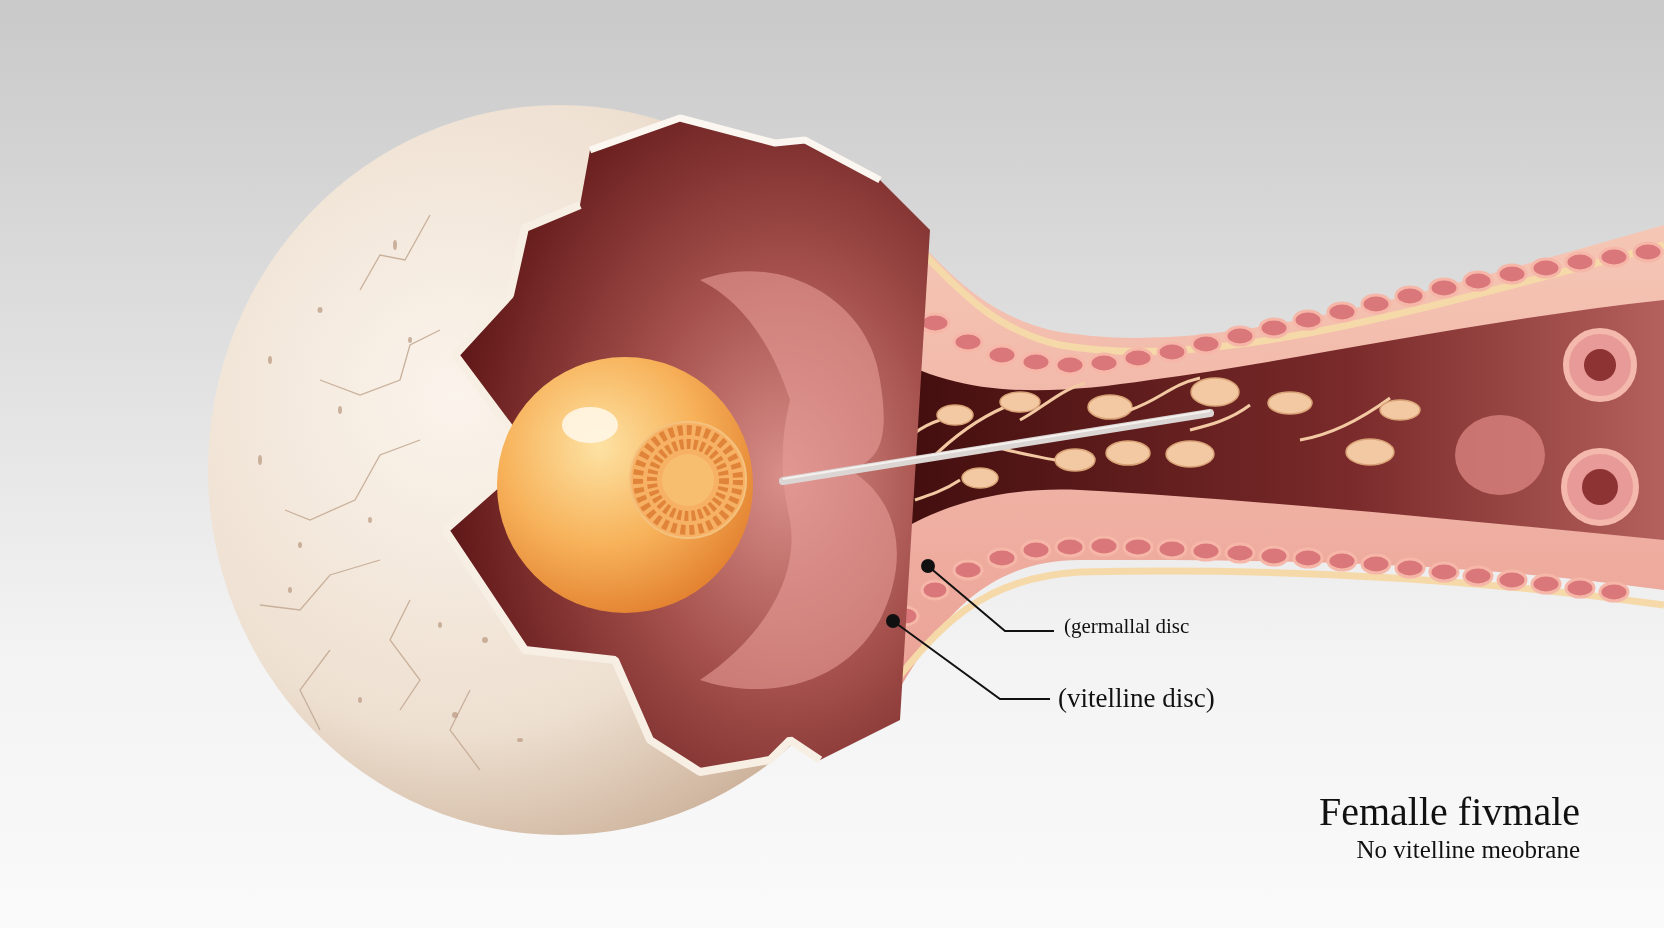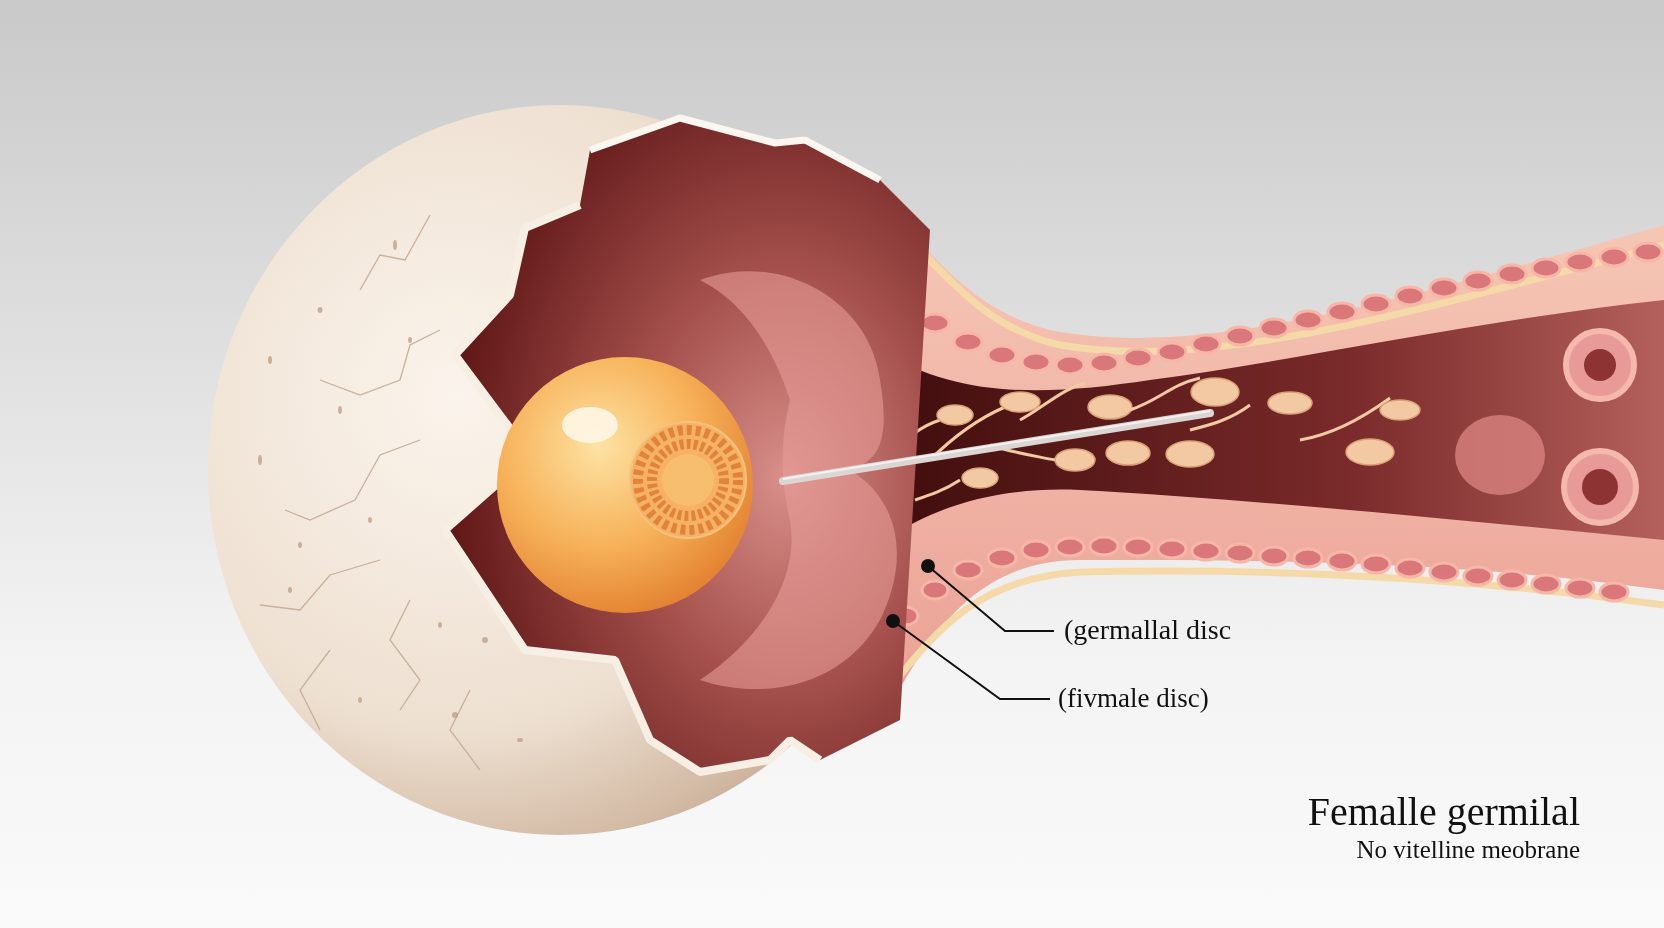--- a/index.html
+++ b/index.html
@@ -7,21 +7,21 @@
       width: 1664px; height: 928px; overflow: hidden;
       background: linear-gradient(180deg, #c9c9c9 0%, #dedede 35%, #f3f3f3 70%, #fafafa 100%);
       position: relative;
       font-family: "Liberation Serif", "DejaVu Serif", serif;
     }
     #scene { position: absolute; left: 0; top: 0; width: 1664px; height: 928px; }
     .label {
       position: absolute; color: #111; white-space: nowrap;
       font-family: "Liberation Serif", "DejaVu Serif", serif;
     }
-    .label-disc-1 { left: 1064px; top: 614px; font-size: 28px; }
+    .label-disc-1 { left: 1064px; top: 614px; font-size: 21px; }
     .label-disc-2 { left: 1058px; top: 683px; font-size: 27px; }
     .caption-title { right: 84px; top: 788px; font-size: 40px; text-align: right; }
     .caption-sub { right: 84px; top: 836px; font-size: 25px; text-align: center; }
   </style>
 </head>
 <body>
 
 <svg id="scene" viewBox="0 0 1664 928" xmlns="http://www.w3.org/2000/svg">
   <defs>
     <radialGradient id="shellGrad" cx="35%" cy="40%" r="70%">
@@ -217,15 +217,15 @@
 
   <g stroke="#111" stroke-width="2" fill="#111">
     <circle cx="928" cy="566" r="6"></circle>
     <polyline points="928,566 1005,631 1054,631" fill="none"></polyline>
     <circle cx="893" cy="621" r="6"></circle>
     <polyline points="893,621 1000,699 1050,699" fill="none"></polyline>
   </g>
 </svg>
 
 <div class="label label-disc-1">(germallal disc</div>
-<div class="label label-disc-2">(fivmale disc)</div>
-<div class="label caption-title">Femalle germilal</div>
+<div class="label label-disc-2">(vitelline disc)</div>
+<div class="label caption-title">Femalle fivmale</div>
 <div class="label caption-sub">No vitelline meobrane</div>
 
 </body></html>

